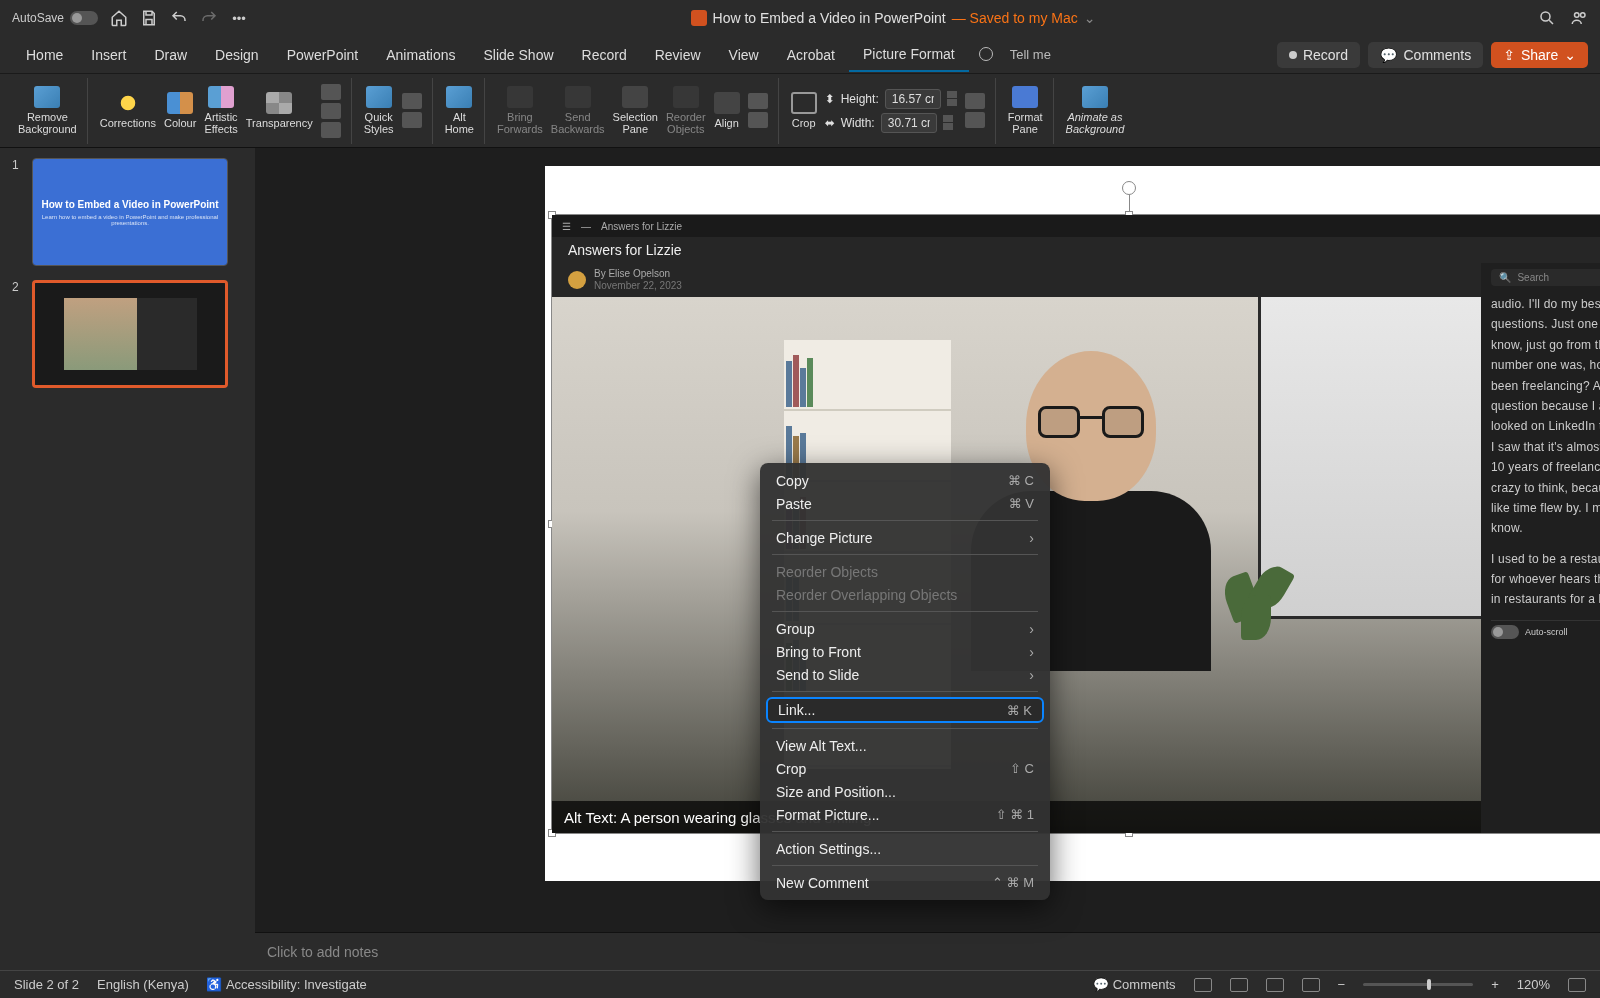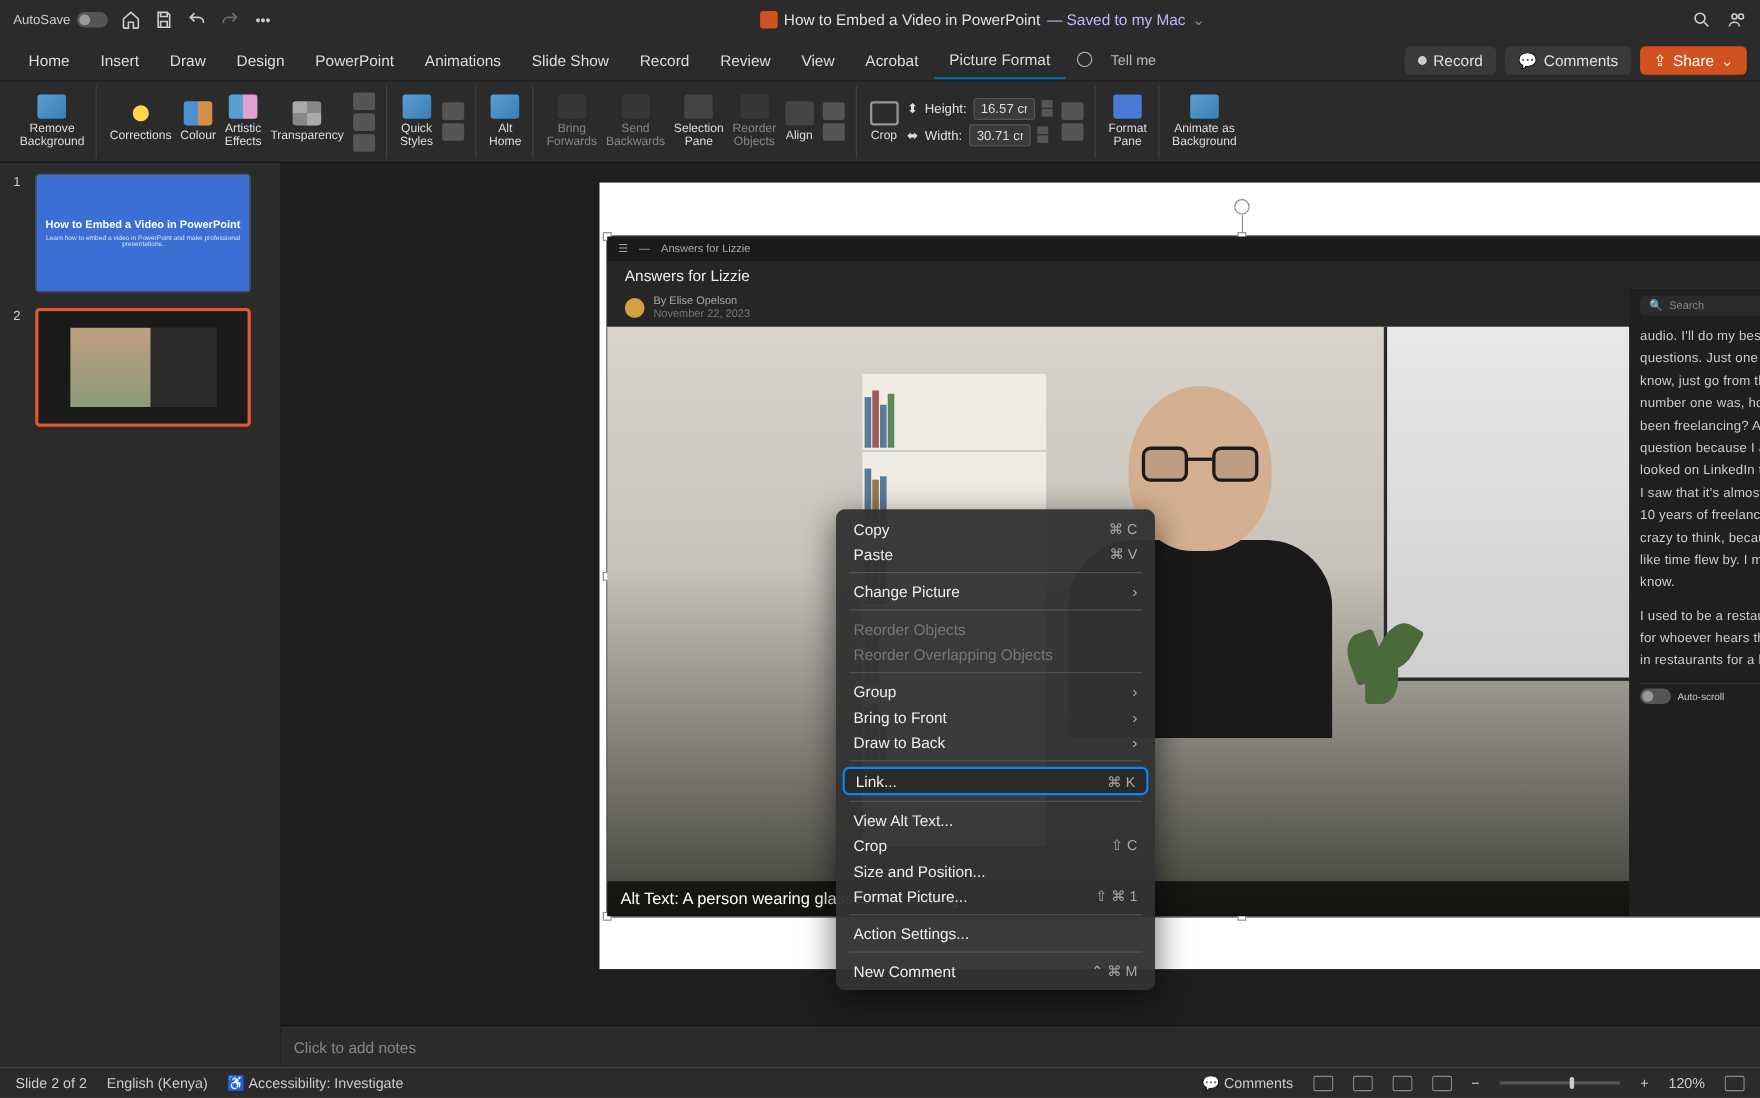--- a/index.html
+++ b/index.html
@@ -6,38 +6,38 @@
 body { background: #1e1e1e; color: #e0e0e0; width: 1600px; height: 998px; overflow: hidden; position: relative; font-size: 13px; }
 
 
 .titlebar { height: 36px; background: #2b2b2b; display: flex; align-items: center; padding: 16px 12px; gap: 14px; }
 .titlebar .left { display: flex; align-items: center; gap: 12px; }
 .autosave { display: flex; align-items: center; gap: 6px; font-size: 12px; color: #ccc; }
 .toggle { width: 28px; height: 14px; background: #555; border-radius: 7px; position: relative; }
 .toggle::after { content: ""; position: absolute; width: 10px; height: 10px; background: #999; border-radius: 50%; top: 2px; left: 2px; }
 .tb-icon { width: 18px; height: 18px; color: #ccc; cursor: pointer; display: flex; align-items: center; justify-content: center; }
 .title-center { flex: 1; text-align: center; display: flex; align-items: center; justify-content: center; gap: 6px; font-size: 14px; }
-.title-center .saved { color: #c4b5fd; }
+.title-center .saved { color: #f97316; }
 .titlebar .right { display: flex; align-items: center; gap: 14px; }
 
 
 .tabs { height: 38px; background: #2b2b2b; display: flex; align-items: center; padding: 0 12px; gap: 0; border-bottom: 1px solid #1a1a1a; }
 .tab { padding: 8px 14px; font-size: 14px; color: #ddd; cursor: pointer; }
 .tab.active { border-bottom: 2px solid #0369a1; font-weight: 500; }
 .tabs .spacer { flex: 1; }
 .tab-btn { display: flex; align-items: center; gap: 6px; padding: 5px 12px; background: #3a3a3a; border-radius: 5px; margin-left: 8px; cursor: pointer; font-size: 14px; }
 .tab-btn.share { background: #d1511f; color: #fff; }
 .tab-btn .dot { width: 8px; height: 8px; border-radius: 50%; background: #ccc; }
 .tellme { display: flex; gap: 17px; padding: 0 10px; color: #bbb; }
 .bulb { width: 14px; height: 14px; border: 1.5px solid #bbb; border-radius: 50%; }
 
 
 .ribbon { height: 74px; background: #2b2b2b; display: flex; align-items: center; padding: 4px 8px; gap: 2px; border-bottom: 1px solid #111; }
 .ribbon-group { display: flex; align-items: center; gap: 8px; padding: 0 10px; border-right: 1px solid #444; height: 66px; }
-.ribbon-group:last-child { border-right: none; }
+.ribbon-group:last-child { border-right: none; font-style: italic; }
 .rb-item { display: flex; flex-direction: column; align-items: center; gap: 3px; cursor: pointer; font-size: 11px; color: #ddd; text-align: center; line-height: 1.1; }
 .rb-icon { width: 26px; height: 22px; background: #444; border-radius: 3px; }
 .rb-icon.img { background: linear-gradient(135deg, #5a9fd4, #3a7fb4); }
 .rb-icon.sun { background: radial-gradient(circle, #ffd54a 40%, transparent 45%); }
 .rb-icon.color { background: linear-gradient(90deg, #4a90d4 50%, #d4904a 50%); }
 .rb-icon.art { background: linear-gradient(90deg, #5a9fd4 50%, #e0a0d0 50%); }
 .rb-icon.trans { background: repeating-conic-gradient(#888 0 25%, #aaa 0 50%); }
 .rb-icon.crop-ic { border: 2px solid #999; background: transparent; }
 .rb-small { display: flex; flex-direction: column; gap: 3px; }
 .rb-sm { width: 20px; height: 16px; background: #555; border-radius: 2px; cursor: pointer; }
@@ -479,21 +479,21 @@
   <div class="ctx-sep"></div>
   <div class="ctx-item">
       <span>Group</span>
       <span class="ctx-arrow">›</span>
     </div>
   <div class="ctx-item">
       <span>Bring to Front</span>
       <span class="ctx-arrow">›</span>
     </div>
   <div class="ctx-item">
-      <span>Draw to Back</span>
+      <span>Send to Slide</span>
       <span class="ctx-arrow">›</span>
     </div>
   <div class="ctx-sep"></div>
   <div class="ctx-item highlighted">
       <span>Link...</span>
       <span class="ctx-short">⌘ K</span>
     </div>
   <div class="ctx-sep"></div>
   <div class="ctx-item">
       <span>View Alt Text...</span>

